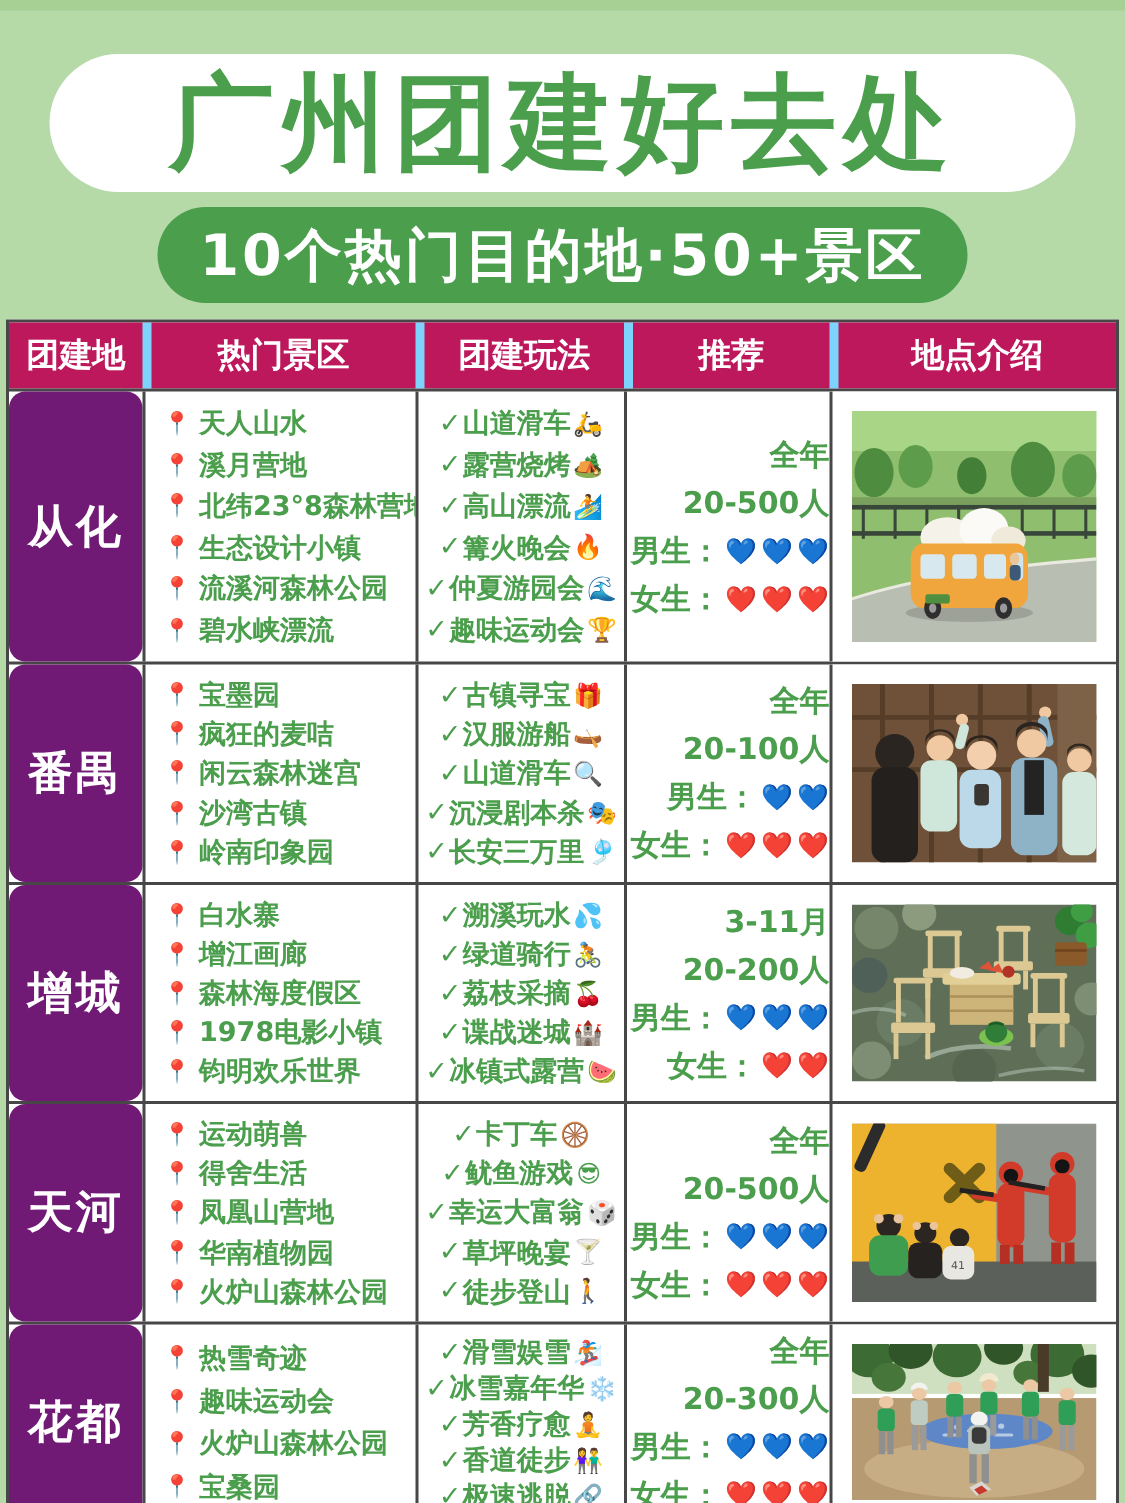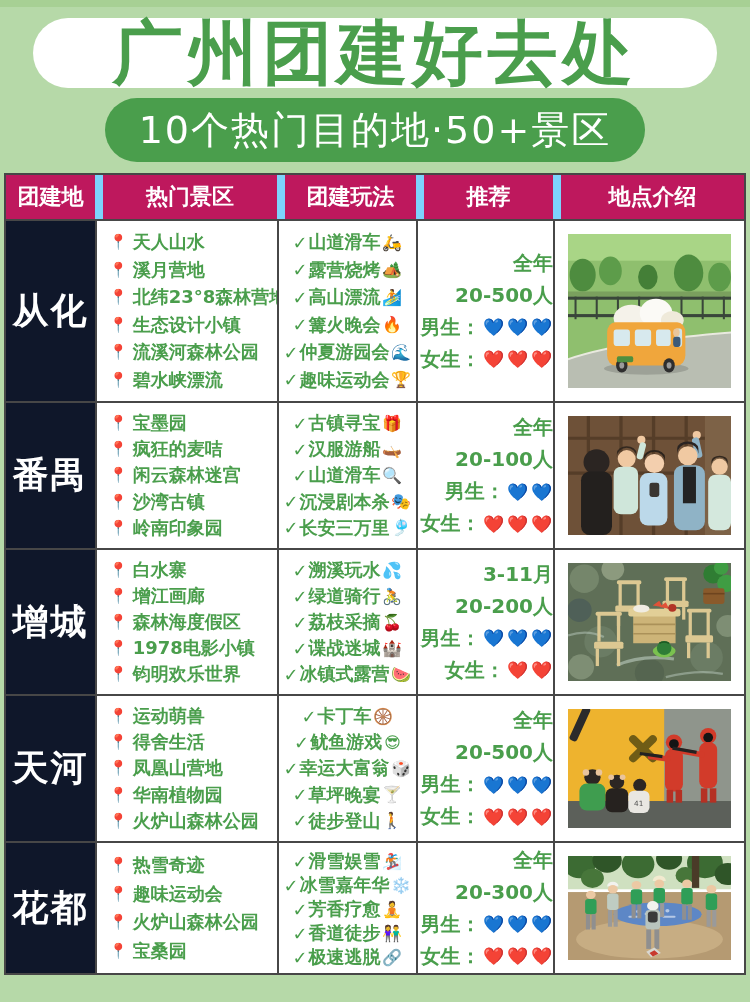--- a/index.html
+++ b/index.html
@@ -3,48 +3,48 @@
 <meta charset="utf-8">
 <style>
   html,body{margin:0;padding:0;}
   body{
     width:750px;height:1002px;overflow:hidden;position:relative;
     background:#b6d9a8;
     font-family:"DejaVu Sans","Liberation Sans",sans-serif;
   }
   .top-strip{height:7px;width:750px;background:#a7d094;}
   .title-card{
-    width:684px;height:70px;margin:11px auto 0;background:#ffffff;
+    width:684px;height:92px;margin:29px auto 0;background:#ffffff;
     border-radius:48px;display:flex;align-items:center;justify-content:center;
   }
   .title{color:#4a9e4c;font-size:70px;font-weight:800;letter-spacing:5px;line-height:1;}
   .subtitle-pill{
     width:540px;height:64px;margin:10px auto 0;background:#4a9e4c;
     border-radius:34px;display:flex;align-items:center;justify-content:center;
   }
-  .subtitle{color:#ffffff;font-size:38px;font-weight:400;letter-spacing:2px;}
+  .subtitle{color:#ffffff;font-size:38px;font-weight:700;letter-spacing:2px;}
   .table{
     width:742px;margin:11px auto 0;background:#ffffff;
     border:2px solid #474747;box-sizing:border-box;
   }
   .header-row,.row{
     display:grid;grid-template-columns:89px 182px 139px 137px 191px;
   }
   .header-row{height:44px;background:#be185d;}
   .h-cell{
     color:#fff;font-weight:700;font-size:22px;display:flex;align-items:center;
-    justify-content:center;border-left:8px solid #7dd3fc;box-sizing:border-box;
+    justify-content:center;border-left:6px solid #7dd3fc;box-sizing:border-box;
   }
   .h-cell:first-child{border-left:none;}
   .row{border-top:2px solid #474747;}
   .cell{border-left:2px solid #474747;box-sizing:border-box;overflow:hidden;}
   .cell:first-child{border-left:none;}
   .district{
-    background:#0f172a;color:#fff;font-size:36px;font-weight:700;
-    display:flex;align-items:center;justify-content:center;letter-spacing:2px;
+    background:#701a75;color:#fff;font-size:30px;font-weight:700;
+    display:flex;align-items:center;justify-content:center;letter-spacing:2px;border-radius:11px;
   }
   .spots{display:flex;flex-direction:column;justify-content:space-evenly;padding:6px 2px 6px 12px;}
   .spot{color:#4a9e4c;font-size:18px;font-weight:700;display:flex;align-items:center;gap:5px;white-space:nowrap;}
   .pin{font-size:15px;color:#d4218c;}
   .activities{display:flex;flex-direction:column;justify-content:space-evenly;align-items:center;padding:6px 1px;}
   .activity{color:#4a9e4c;font-size:18px;font-weight:700;white-space:nowrap;display:flex;align-items:center;}
   .check{margin-right:1px;}
   .act-emoji{font-size:16px;margin-left:2px;}
   .recommend{
     display:flex;flex-direction:column;justify-content:center;align-items:flex-end;

